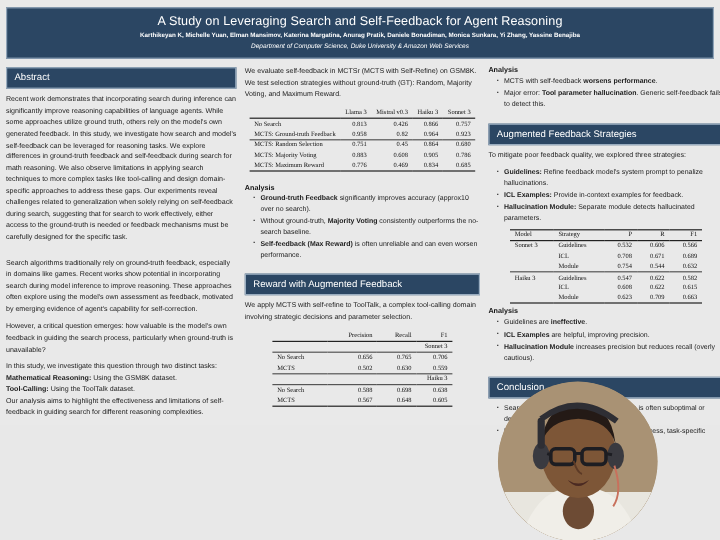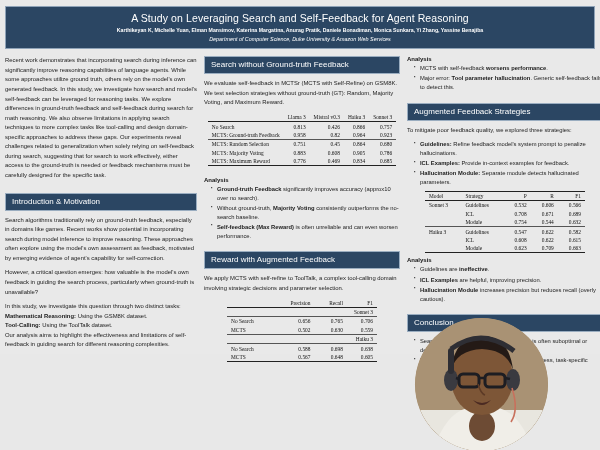--- a/index.html
+++ b/index.html
@@ -135,37 +135,36 @@
 
   <div class="banner">
     <div class="banner-title">A Study on Leveraging Search and Self-Feedback for Agent Reasoning</div>
     <div class="banner-authors">Karthikeyan K, Michelle Yuan, Elman Mansimov, Katerina Margatina, Anurag Pratik, Daniele Bonadiman, Monica Sunkara, Yi Zhang, Yassine Benajiba</div>
     <div class="banner-affil">Department of Computer Science, Duke University &amp; Amazon Web Services</div>
   </div>
 
   <div class="cols">
 
     <div class="col">
+      <div class="sec-head">Abstract</div>
       <div class="body-text">Recent work demonstrates that incorporating search during inference can significantly improve reasoning capabilities of language agents. While some approaches utilize ground truth, others rely on the model's own generated feedback. In this study, we investigate how search and model's self-feedback can be leveraged for reasoning tasks. We explore differences in ground-truth feedback and self-feedback during search for math reasoning. We also observe limitations in applying search techniques to more complex tasks like tool-calling and design domain-specific approaches to address these gaps. Our experiments reveal challenges related to generalization when solely relying on self-feedback during search, suggesting that for search to work effectively, either access to the ground-truth is needed or feedback mechanisms must be carefully designed for the specific task.</div>
 
       <div class="gap"></div>
 
-      <div class="sec-head">Introduction &amp; Motivation</div>
       <div class="body-text">Search algorithms traditionally rely on ground-truth feedback, especially in domains like games. Recent works show potential in incorporating search during model inference to improve reasoning. These approaches often explore using the model's own assessment as feedback, motivated by emerging evidence of agent's capability for self-correction.</div>
       <div class="body-text">However, a critical question emerges: how valuable is the model's own feedback in guiding the search process, particularly when ground-truth is unavailable?</div>
       <div class="body-text">
         <span>In this study, we investigate this question through two distinct tasks:</span><br>
         <b>Mathematical Reasoning:</b><span> Using the GSM8K dataset.</span><br>
         <b>Tool-Calling:</b><span> Using the ToolTalk dataset.</span><br>
         <span>Our analysis aims to highlight the effectiveness and limitations of self-feedback in guiding search for different reasoning complexities.</span>
       </div>
     </div>
 
     <div class="col mid">
-      <div class="sec-head">Search without Ground-truth Feedback</div>
       <div class="body-text">We evaluate self-feedback in MCTSr (MCTS with Self-Refine) on GSM8K. We test selection strategies without ground-truth (GT): Random, Majority Voting, and Maximum Reward.</div>
 
       <table class="sci t1">
         <thead>
           <tr class="rule-bot" id="t1-head">
               <th class="lbl"></th>
               <th>Llama 3</th>
               <th>Mistral v0.3</th>
               <th>Haiku 3</th>
               <th>Sonnet 3</th>

